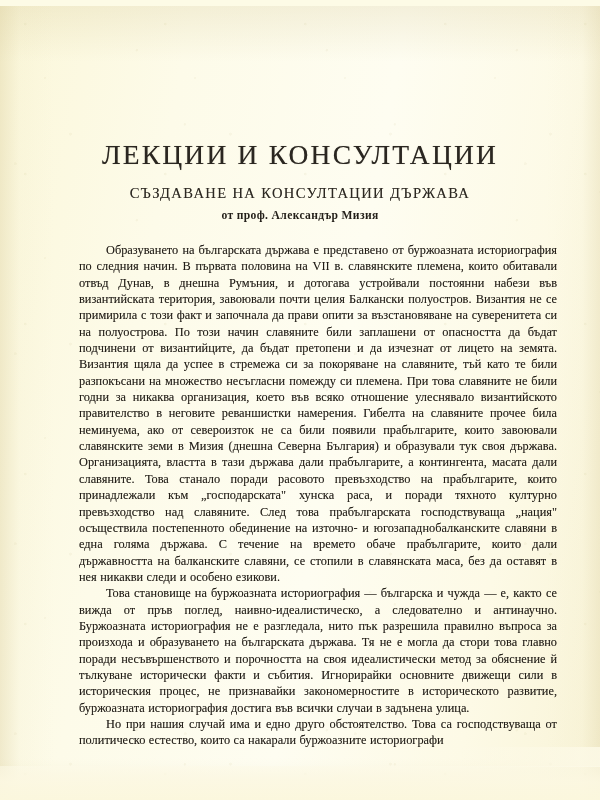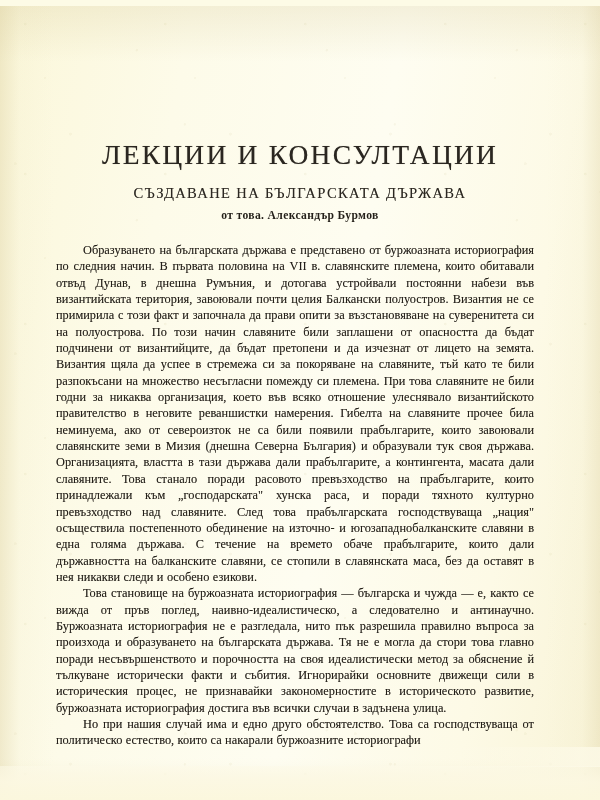--- a/index.html
+++ b/index.html
@@ -87,21 +87,21 @@
     letter-spacing: .35px;
     color: #231f19;
     margin: 9px 0 0 0;
     white-space: nowrap;
   }
 
   
   #body-text {
     position: absolute;
     top: 236px;
-    left: 56px;
+    left: 79px;
     width: 478px;
     height: 528px;
     overflow: hidden;
   }
 
   .para {
     margin: 0;
     font-size: 12.35px;
     line-height: 16.35px;
     text-align: justify;
@@ -149,22 +149,22 @@
                 #fbf7dc 100%);
   }
 </style>
 </head>
 <body>
 
 <div id="page">
 
   <header id="masthead">
     <h1 class="doc-title">ЛЕКЦИИ И КОНСУЛТАЦИИ</h1>
-    <h2 class="doc-subtitle">СЪЗДАВАНЕ НА БЪЛГАРСКАТА ДЪРЖАВА</h2>
-    <div class="doc-byline">от това. Александър Бурмов</div>
+    <h2 class="doc-subtitle">СЪЗДАВАНЕ НА КОНСУЛТАЦИИ ДЪРЖАВА</h2>
+    <div class="doc-byline">от проф. Александър Мизия</div>
   </header>
 
   <article id="body-text">
     <p class="para">Образуването на българската държава е представено от буржоазната историография по следния начин. В първата половина на VII в. славянските племена, които обитавали отвъд Дунав, в днешна Румъния, и дотогава устройвали постоянни набези във византийската територия, завоювали почти целия Балкански полуостров. Византия не се примирила с този факт и започнала да прави опити за възстановяване на суверенитета си на полуострова. По този начин славяните били заплашени от опасността да бъдат подчинени от византийците, да бъдат претопени и да изчезнат от лицето на земята. Византия щяла да успее в стремежа си за покоряване на славяните, тъй като те били разпокъсани на множество несъгласни помежду си племена. При това славяните не били годни за никаква организация, което във всяко отношение улеснявало византийското правителство в неговите реваншистки намерения. Гибелта на славяните прочее била неминуема, ако от североизток не са били появили прабългарите, които завоювали славянските земи в Мизия (днешна Северна България) и образували тук своя държава. Организацията, властта в тази държава дали прабългарите, а контингента, масата дали славяните. Това станало поради расовото превъзходство на прабългарите, които принадлежали към „господарската" хунска раса, и поради тяхното културно превъзходство над славяните. След това прабългарската господствуваща „нация" осъществила постепенното обединение на източно- и югозападнобалканските славяни в една голяма държава. С течение на времето обаче прабългарите, които дали държавността на балканските славяни, се стопили в славянската маса, без да оставят в нея никакви следи и особено езикови.</p>
     <p class="para">Това становище на буржоазната историография — българска и чужда — е, както се вижда от пръв поглед, наивно-идеалистическо, а следователно и антинаучно. Буржоазната историография не е разгледала, нито пък разрешила правилно въпроса за произхода и образуването на българската държава. Тя не е могла да стори това главно поради несъвършенството и порочността на своя идеалистически метод за обяснение й тълкуване исторически факти и събития. Игнорирайки основните движещи сили в историческия процес, не признавайки закономерностите в историческото развитие, буржоазната историография достига във всички случаи в задънена улица.</p>
     <p class="para">Но при нашия случай има и едно друго обстоятелство. Това са господствуваща от политическо естество, които са накарали буржоазните историографи</p>
   </article>
 
   <div id="fade-mask"></div>
   <div id="bottom-cut"></div>

